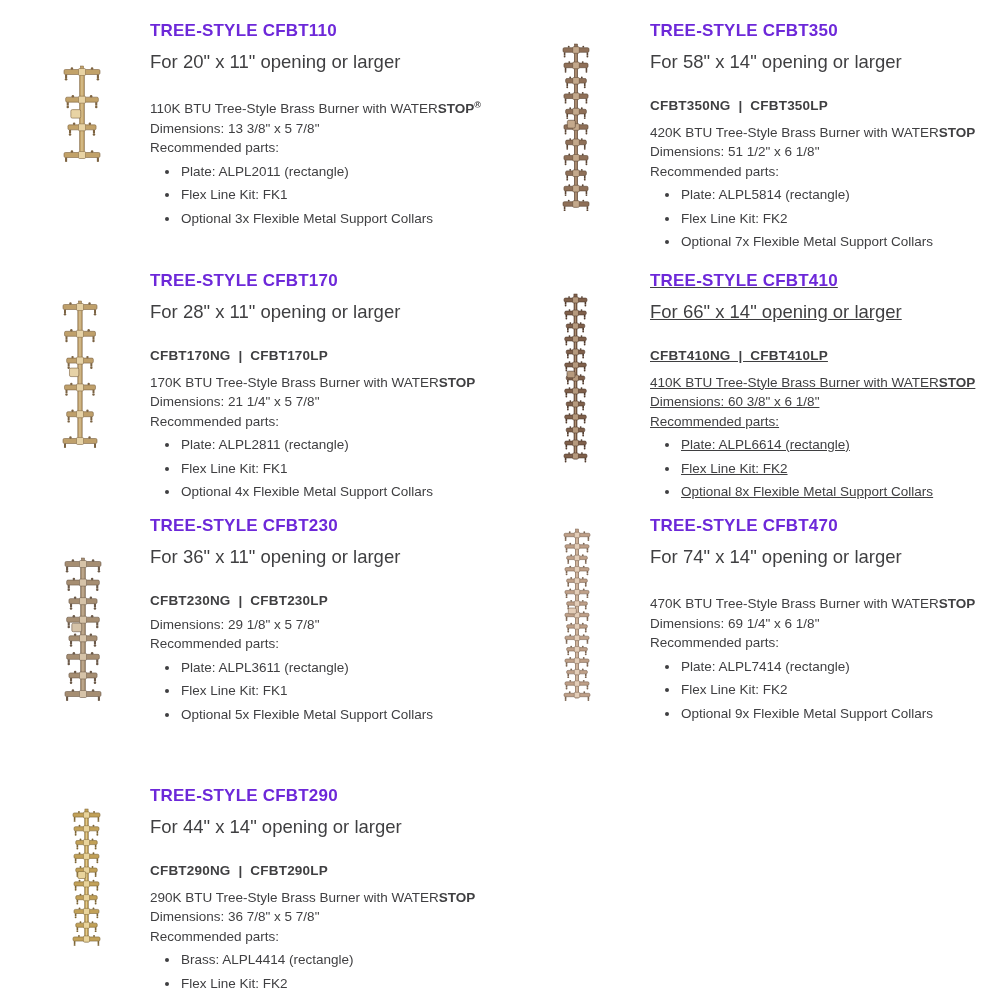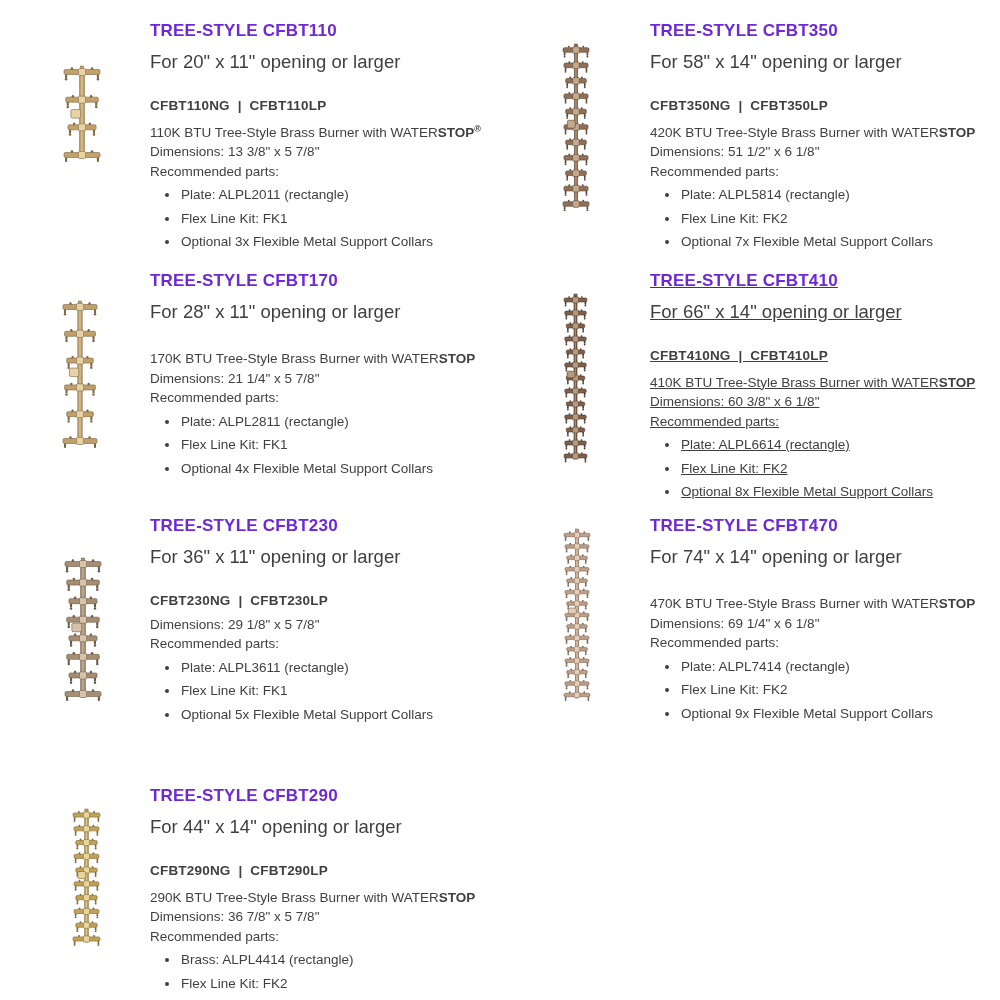--- a/index.html
+++ b/index.html
@@ -79,21 +79,20 @@
           <rect x="33.864999999999995" y="92.5" width="2.09" height="3.5" fill="#7d6340"></rect>
           <circle cx="34.91" cy="97.254" r="1.254" fill="#7d6340"></circle>
           <circle cx="8.919999999999998" cy="86.5" r="1.254" fill="#7d6340"></circle>
           <circle cx="29.080000000000002" cy="86.5" r="1.254" fill="#7d6340"></circle>
           <rect x="15.5" y="86.5" width="7" height="7" rx="1" fill="#e8d3a4" stroke="#7d6340" stroke-width="0.5"></rect>
           <rect x="7.839999999999998" y="44.620000000000005" width="9.88" height="8.5" rx="1.5" fill="#e8d3a4" stroke="#7d6340" stroke-width="0.6"></rect>
         </svg></figure>
     <div class="text">
       <h2 class="heading">TREE-STYLE CFBT110</h2>
       <p class="subtitle">For 20" x 11" opening or larger</p>
-      <p class="models">CFBT110NG &nbsp;|&nbsp; CFBT110LP</p>
       <p class="desc"><span>110K BTU Tree-Style Brass Burner with WATER</span><b>STOP</b><sup class="reg">®</sup></p>
       <p class="dims">Dimensions: 13 3/8" x 5 7/8"</p>
       <p class="parts-label">Recommended parts:</p>
       <ul class="parts">
         <li>Plate: ALPL2011 (rectangle)</li>
         <li>Flex Line Kit: FK1</li>
         <li>Optional 3x Flexible Metal Support Collars</li>
       </ul>
     </div>
   </section>
@@ -149,20 +148,21 @@
           <rect x="32.03" y="143.5" width="1.98" height="3.5" fill="#7a6242"></rect>
           <circle cx="33.02" cy="148.188" r="1.1880000000000002" fill="#7a6242"></circle>
           <circle cx="8.479999999999999" cy="137.5" r="1.1880000000000002" fill="#7a6242"></circle>
           <circle cx="27.520000000000003" cy="137.5" r="1.1880000000000002" fill="#7a6242"></circle>
           <rect x="14.5" y="137.5" width="7" height="7" rx="1" fill="#e6d2a6" stroke="#7a6242" stroke-width="0.5"></rect>
           <rect x="7.48" y="68.08" width="9.36" height="8.5" rx="1.5" fill="#e6d2a6" stroke="#7a6242" stroke-width="0.6"></rect>
         </svg></figure>
     <div class="text">
       <h2 class="heading">TREE-STYLE CFBT170</h2>
       <p class="subtitle">For 28" x 11" opening or larger</p>
+      <p class="models">CFBT170NG &nbsp;|&nbsp; CFBT170LP</p>
       <p class="desc"><span>170K BTU Tree-Style Brass Burner with WATER</span><b>STOP</b><sup class="reg"></sup></p>
       <p class="dims">Dimensions: 21 1/4" x 5 7/8"</p>
       <p class="parts-label">Recommended parts:</p>
       <ul class="parts">
         <li>Plate: ALPL2811 (rectangle)</li>
         <li>Flex Line Kit: FK1</li>
         <li>Optional 4x Flexible Metal Support Collars</li>
       </ul>
     </div>
   </section>

